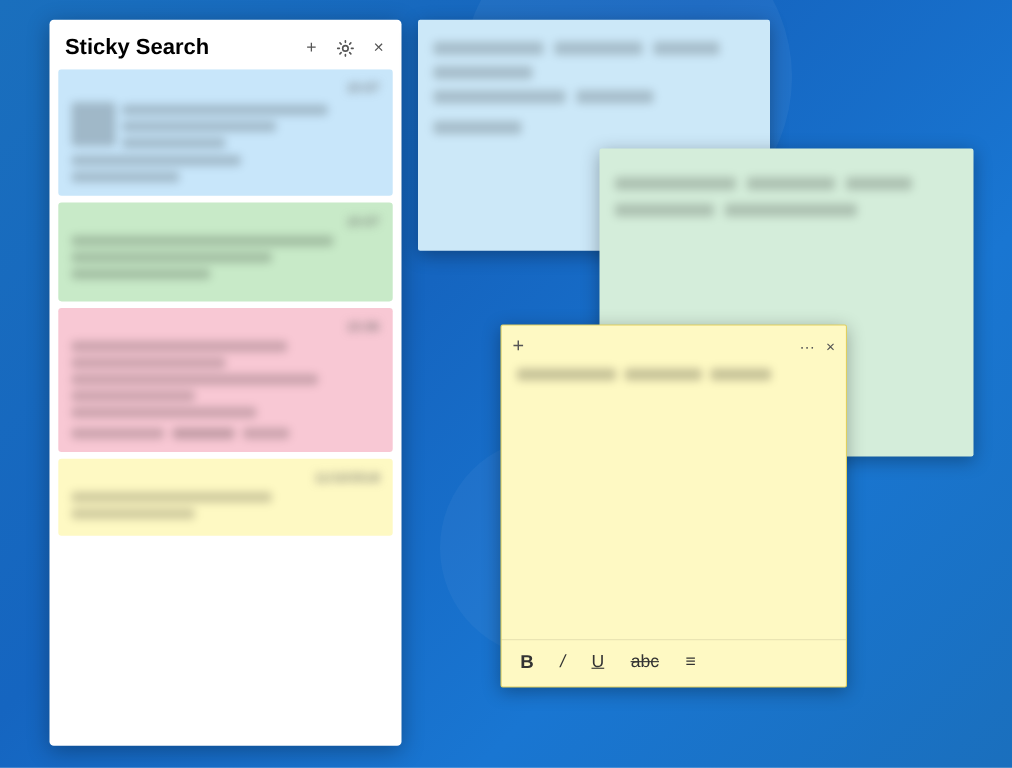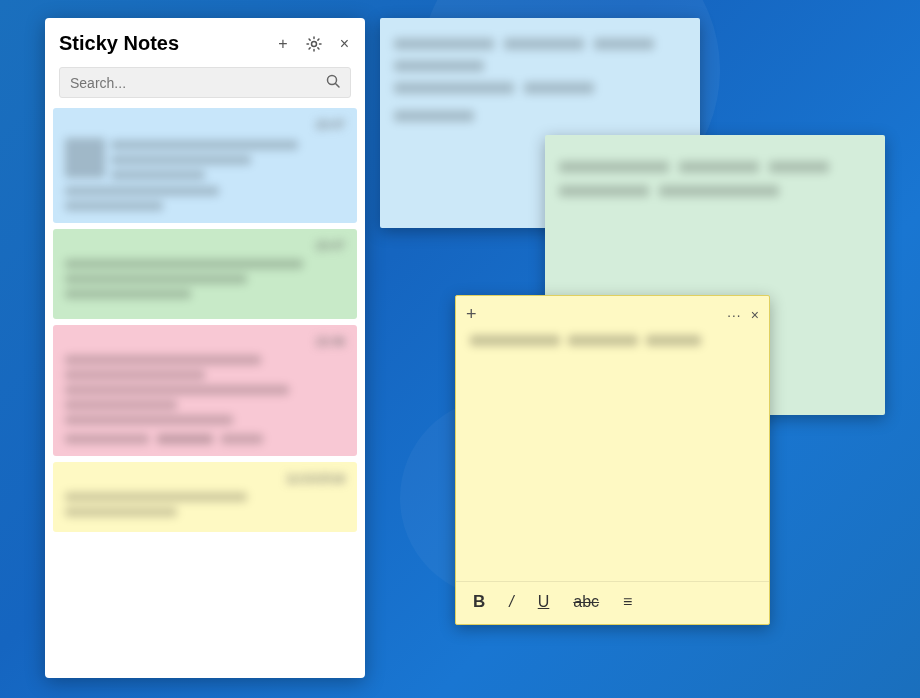--- a/index.html
+++ b/index.html
@@ -286,43 +286,34 @@
     }
   </style>
 </head>
 <body>
 
 <div class="bg-decor"></div>
 
 <div class="list-panel">
 
   <div class="list-panel-header">
-    <span class="list-panel-title">Sticky Notes</span>
+    <span class="list-panel-title">Sticky Search</span>
     <div class="header-icons">
       <button class="header-icon-btn">+</button>
       <button class="header-icon-btn">
 
         <svg width="16" height="16" viewBox="0 0 16 16" fill="none" xmlns="http://www.w3.org/2000/svg">
           <circle cx="8" cy="8" r="2.5" stroke="#555" stroke-width="1.5"></circle>
           <path d="M8 1v1.5M8 13.5V15M1 8h1.5M13.5 8H15M3.05 3.05l1.06 1.06M11.89 11.89l1.06 1.06M3.05 12.95l1.06-1.06M11.89 4.11l1.06-1.06" stroke="#555" stroke-width="1.5" stroke-linecap="round"></path>
         </svg>
       </button>
       <button class="header-icon-btn">×</button>
     </div>
   </div>
 
-  <div class="search-bar">
-    <input class="search-input" type="text" value="" placeholder="Search..." style="">
-    <button class="search-icon-btn">
-      <svg width="14" height="14" viewBox="0 0 14 14" fill="none" xmlns="http://www.w3.org/2000/svg">
-        <circle cx="6" cy="6" r="4.5" stroke="#666" stroke-width="1.5"></circle>
-        <line x1="9.5" y1="9.5" x2="13" y2="13" stroke="#666" stroke-width="1.5" stroke-linecap="round"></line>
-      </svg>
-    </button>
-  </div>
 
   <div class="notes-list">
 
     <div class="note-item note-item-blue">
       <div class="note-item-time blur-block">15:07</div>
       <div class="note-thumb">
         <div class="note-thumb-img blur-block"></div>
         <div class="note-thumb-text blur-block">
           <div class="note-line" style="width:80%"></div>
           <div class="note-line" style="width:60%"></div>

